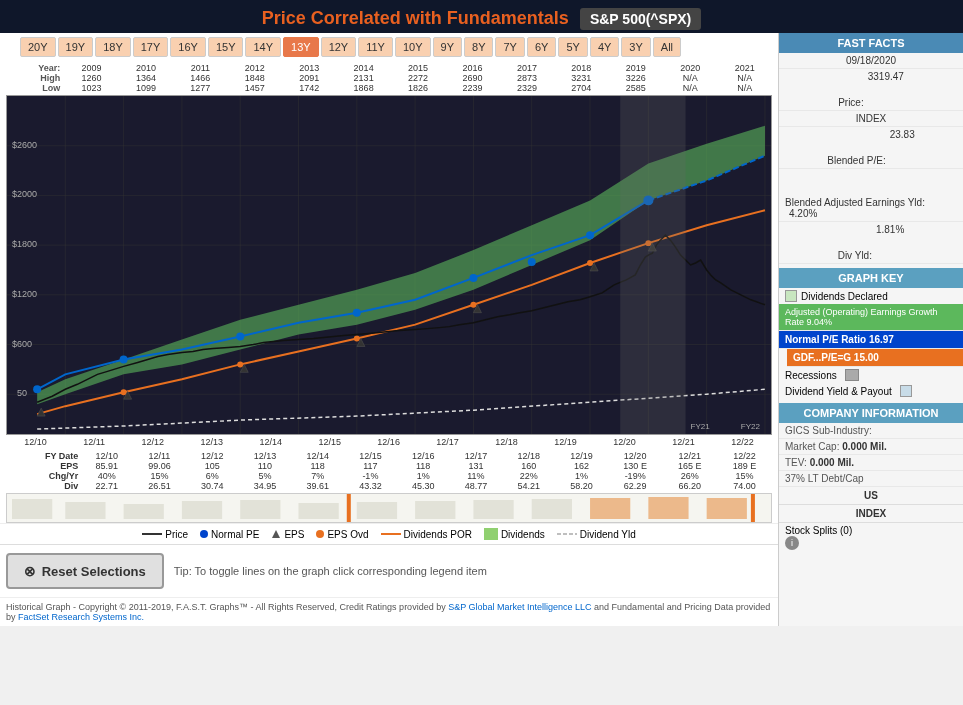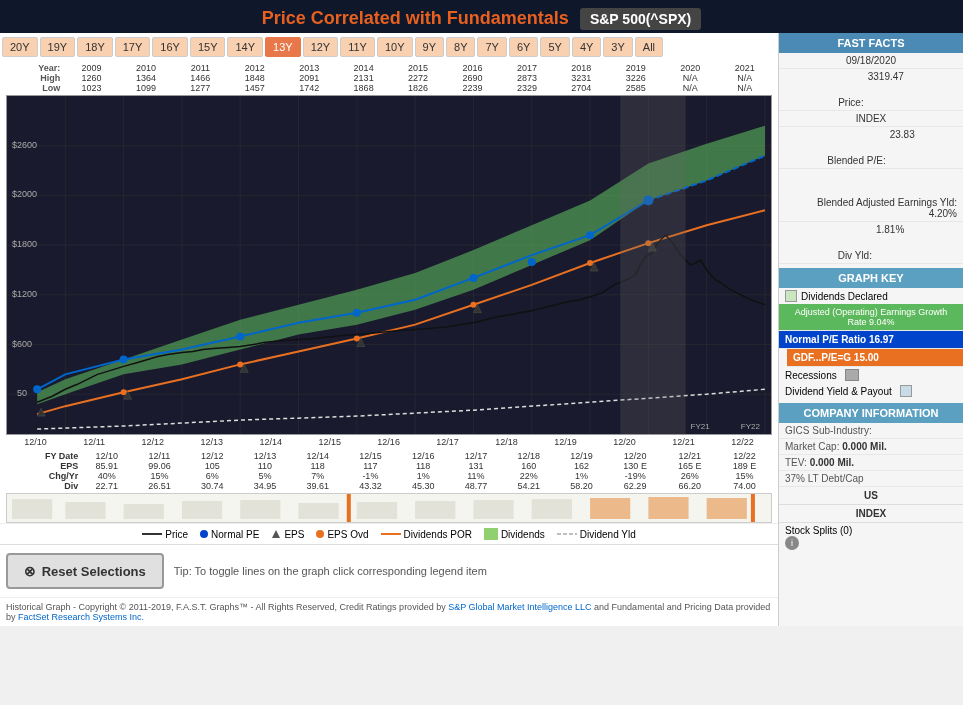--- a/index.html
+++ b/index.html
@@ -8,21 +8,21 @@
     .main-container { display: flex; flex-direction: column; width: 963px; background: #fff; }
     
     .title-bar { text-align: center; padding: 8px 0 4px; background: #0f172a; }
     .title-text { color: #e86020; font-size: 18px; font-weight: bold; }
     .index-badge { background: #444; color: #fff; font-size: 14px; font-weight: bold; padding: 3px 10px; border-radius: 3px; margin-left: 8px; }
     
     .content-area { display: flex; flex-direction: row; }
     
     .left-panel { flex: 1; display: flex; flex-direction: column; }
     
-    .time-buttons { display: flex; flex-wrap: wrap; padding: 4px 2px; gap: 2px; background: #fff; }
+    .time-buttons { display: flex; flex-wrap: wrap; padding: 4px 20px; gap: 2px; background: #fff; }
     .time-btn { padding: 3px 7px; font-size: 11px; border: 1px solid #ccc; background: #f9d0b0; color: #333; cursor: pointer; border-radius: 2px; }
     .time-btn.active { background: #e8784a; color: #fff; border-color: #e8784a; }
     
     .year-data { background: #fff; padding: 2px 6px; font-size: 9px; overflow-x: auto; }
     .year-data table { width: 100%; border-collapse: collapse; }
     .year-data td { padding: 0 4px; text-align: center; white-space: nowrap; font-size: 9px; color: #333; }
     .year-data td:first-child { text-align: right; font-weight: bold; color: #555; }
     
     .chart-area { position: relative; background: #1a1a2e; margin: 0 6px; border: 1px solid #999; height: 340px; overflow: hidden; }
     
@@ -53,21 +53,21 @@
     .right-panel { width: 185px; min-width: 185px; background: #f5f5f5; border-left: 1px solid #ccc; display: flex; flex-direction: column; }
     
     .section-header { background: #7bafd4; color: #fff; font-weight: bold; text-align: center; padding: 4px; font-size: 11px; }
     .section-header.blue { background: #4a8ab5; }
     
     .fact-row { display: flex; justify-content: center; padding: 2px 6px; font-size: 10px; color: #333; border-bottom: 1px solid #e8e8e8; }
     .fact-label { font-weight: normal; margin-top: 26px; }
     .fact-value { margin-left: 4px; }
     .fact-row.center { text-align: center; justify-content: center; }
     
-    .graph-key-item { display: flex; align-items: center; padding: 3px 6px; font-size: 10px; border-bottom: 1px solid #e8e8e8; gap: 4px; text-align: center; }
+    .graph-key-item { display: flex; align-items: center; padding: 3px 6px; font-size: 10px; border-bottom: 1px solid #e8e8e8; gap: 4px; }
     
     .company-info-row { padding: 2px 6px; font-size: 10px; color: #333; border-bottom: 1px solid #e8e8e8; }
     .ci-label { color: #555; }
     .ci-value { font-weight: bold; }
     
     .divider-row { text-align: center; padding: 3px; font-size: 10px; color: #333; font-weight: bold; border-bottom: 1px solid #ddd; }
     
     .stock-splits-row { display: flex; align-items: flex-start; justify-content: space-between; padding: 2px 6px; font-size: 10px; flex-direction: column; }
     .info-icon { width: 14px; height: 14px; border-radius: 50%; background: #888; color: #fff; font-size: 9px; display: inline-flex; align-items: center; justify-content: center; }
 
@@ -437,21 +437,21 @@
         <span class="fact-label">Price:</span>
         <span class="fact-value">3319.47</span>
       </div>
       <div class="fact-row center">
         <span>INDEX</span>
       </div>
       <div class="fact-row">
         <span class="fact-label">Blended P/E:</span>
         <span class="fact-value">23.83</span>
       </div>
-      <div class="fact-row" style="flex-direction:column; align-items:flex-end;">
+      <div class="fact-row" style="flex-direction:column; align-items:flex-start;">
         <span class="fact-label">Blended Adjusted Earnings Yld:</span>
         <span class="fact-value">4.20%</span>
       </div>
       <div class="fact-row">
         <span class="fact-label">Div Yld:</span>
         <span class="fact-value">1.81%</span>
       </div>
 
       <div class="section-header" style="background:#5ba0c0; margin-top:4px;">GRAPH KEY</div>
 

